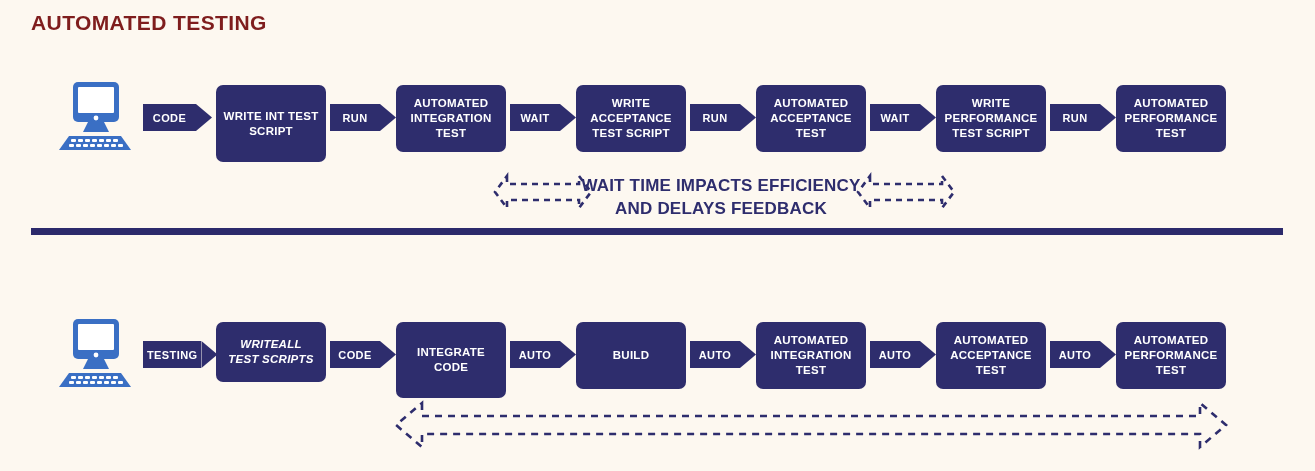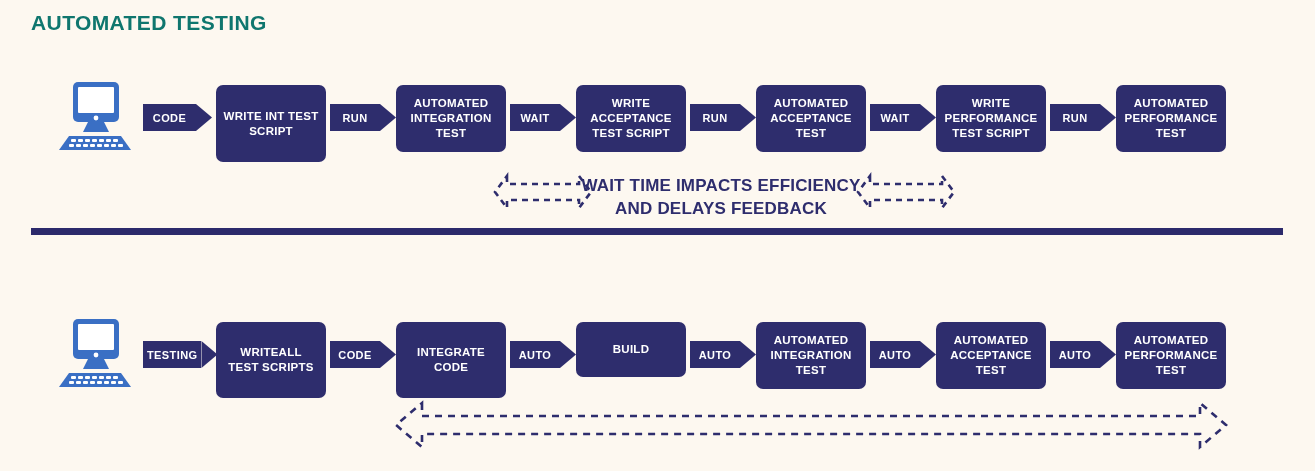--- a/index.html
+++ b/index.html
@@ -19,21 +19,21 @@
     width: 1315px;
     height: 471px;
   }
 
   
   .section-title {
     position: absolute;
     font-size: 21px;
     font-weight: bold;
     letter-spacing: 0.4px;
-    color: #0f766e;
+    color: #7f1d1d;
     white-space: nowrap;
   }
   #title-automated { left: 31px; top: 11px; }
   #title-continuous { left: 31px; top: 248px; }
 
   .divider {
     position: absolute;
     left: 31px;
     top: 228px;
     width: 1252px;
@@ -295,41 +295,41 @@
           <rect x="61" y="62" width="5" height="3" rx="1"></rect>
         </g>
       </svg>
     </div>
 
     <div class="arrow" style="left:143px; top:36px; width:69px;">
       <div class="shaft">TESTING</div>
       <div class="head"></div>
     </div>
 
-    <div class="process-box" style="left:216px; top:17px; width:110px; height:76px;">
+    <div class="process-box" style="left:216px; top:17px; width:110px; height:60px;font-style:italic;">
       <span style="white-space: pre-line;">WRITEALL
 TEST SCRIPTS</span>
     </div>
 
     <div class="arrow" style="left:330px; top:36px; width:66px;">
       <div class="shaft">CODE</div>
       <div class="head"></div>
     </div>
 
     <div class="process-box" style="left:396px; top:17px; width:110px; height:76px;">
       <span style="white-space: pre-line;">INTEGRATE
 CODE</span>
     </div>
 
     <div class="arrow" style="left:510px; top:36px; width:66px;">
       <div class="shaft">AUTO</div>
       <div class="head"></div>
     </div>
 
-    <div class="process-box" style="left:576px; top:17px; width:110px; height:55px;">
+    <div class="process-box" style="left:576px; top:17px; width:110px; height:67px;">
       <span>BUILD</span>
     </div>
 
     <div class="arrow" style="left:690px; top:36px; width:66px;">
       <div class="shaft">AUTO</div>
       <div class="head"></div>
     </div>
 
     <div class="process-box" style="left:756px; top:17px; width:110px; height:67px;">
       <span style="white-space: pre-line;">AUTOMATED

